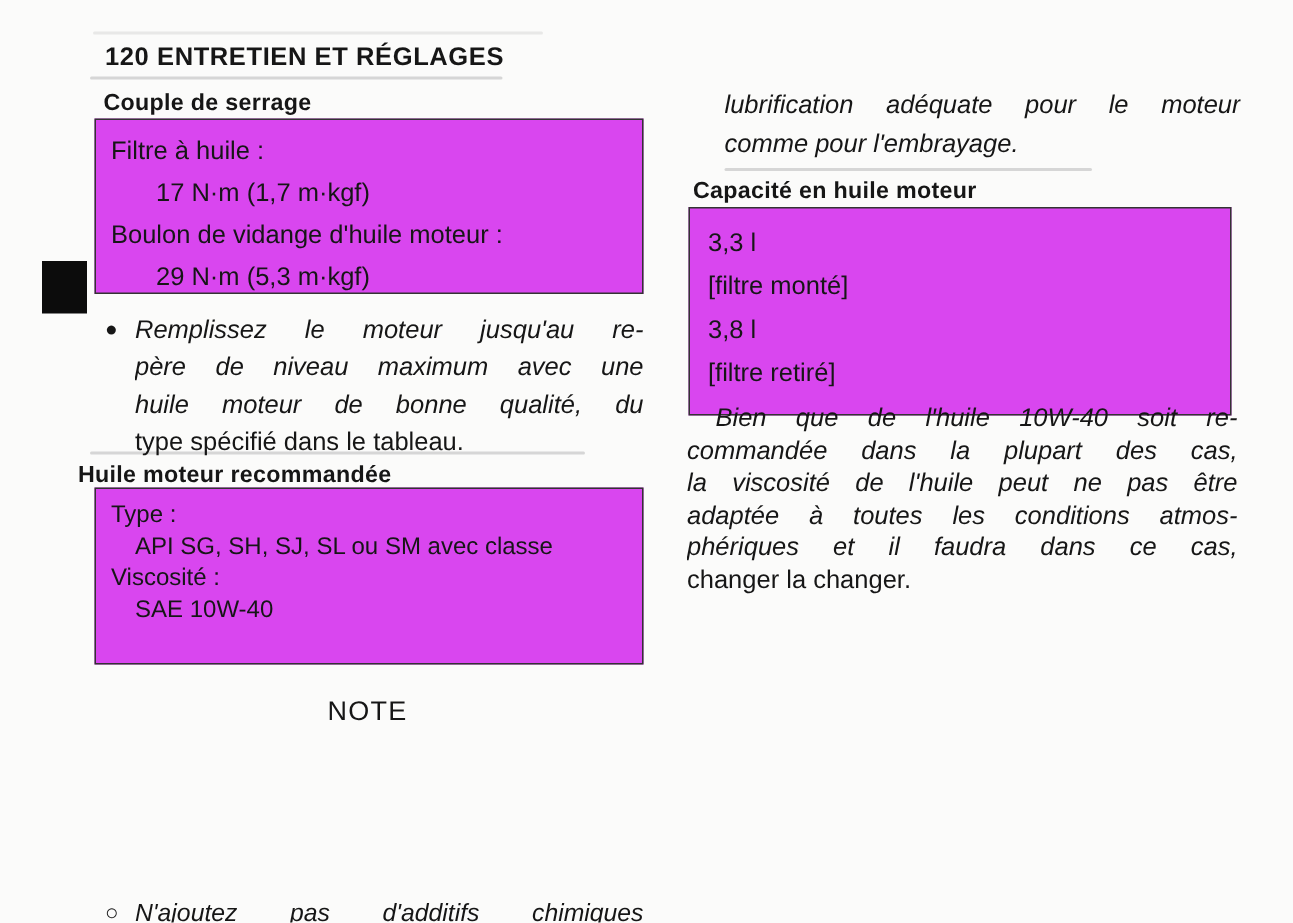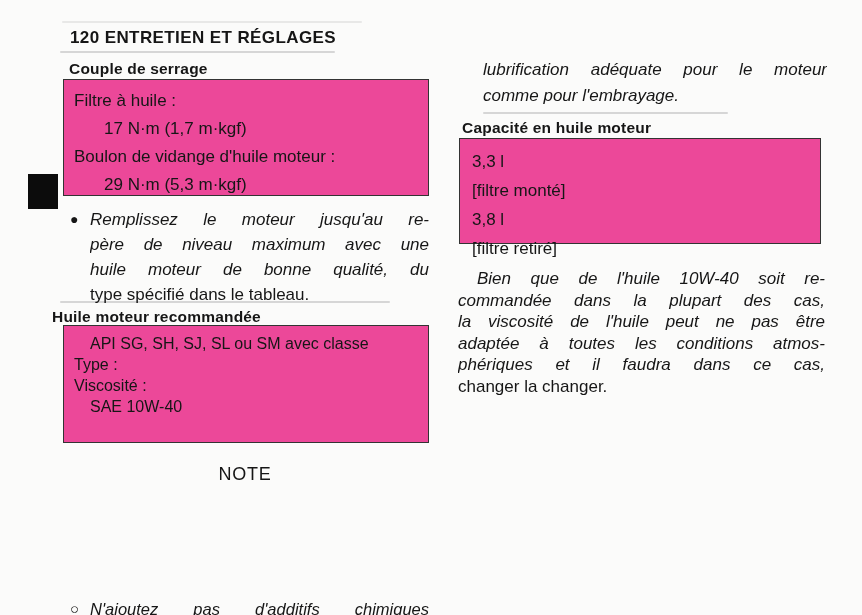--- a/index.html
+++ b/index.html
@@ -29,27 +29,27 @@
 
   .sec-heading {
     font-size:15.5px; font-weight:bold; letter-spacing:.2px;
   }
   .h-couple   { left:69px;  top:60px; }
   .h-huile    { left:52px;  top:308px; }
   .h-capacite { left:462px; top:119px; }
 
   .box {
     border:1.5px solid #333;
-    background:#ec4899;
+    background:#d946ef;
     box-sizing:border-box;
     font-size:17px;
   }
   .box1 { left:63px;  top:79px;  width:366px; height:117px; padding:7px 10px 0; }
   .box2 { left:63px;  top:325px; width:366px; height:118px; padding:7px 10px 0; font-size:16px; }
-  .box3 { left:459px; top:138px; width:362px; height:106px; padding:8px 12px 0; }
+  .box3 { left:459px; top:138px; width:362px; height:139px; padding:8px 12px 0; }
 
   .box1 .ln { height:28px; line-height:28px; }
   .box2 .ln { height:21px; line-height:21px; }
   .box3 .ln { height:29px; line-height:29px; }
   .indent-30 { padding-left:30px; }
   .indent-16 { padding-left:16px; }
 
   .tab-marker {
     left:28px; top:174px; width:30px; height:35px;
     background:#0c0c0c;
@@ -111,22 +111,22 @@
     <div class="ln jl">Remplissez le moteur jusqu'au re-</div>
     <div class="ln jl">père de niveau maximum avec une</div>
     <div class="ln jl">huile moteur de bonne qualité, du</div>
     <div class="ln">type spécifié dans le tableau.</div>
   </div>
 </div>
 
 <div class="abs sec-heading h-huile">Huile moteur recommandée</div>
 
 <div class="abs box box2">
+  <div class="ln">Type :</div>
   <div class="ln indent-16">API SG, SH, SJ, SL ou SM avec classe</div>
-  <div class="ln">Type :</div>
   <div class="ln">Viscosité :</div>
   <div class="ln indent-16">SAE 10W-40</div>
 </div>
 
 <div class="abs note-title-wrap">
   <span class="note-title">NOTE</span>
 </div>
 
 <div class="abs p-note hang">
   <span class="bullet-glyph">○</span>

